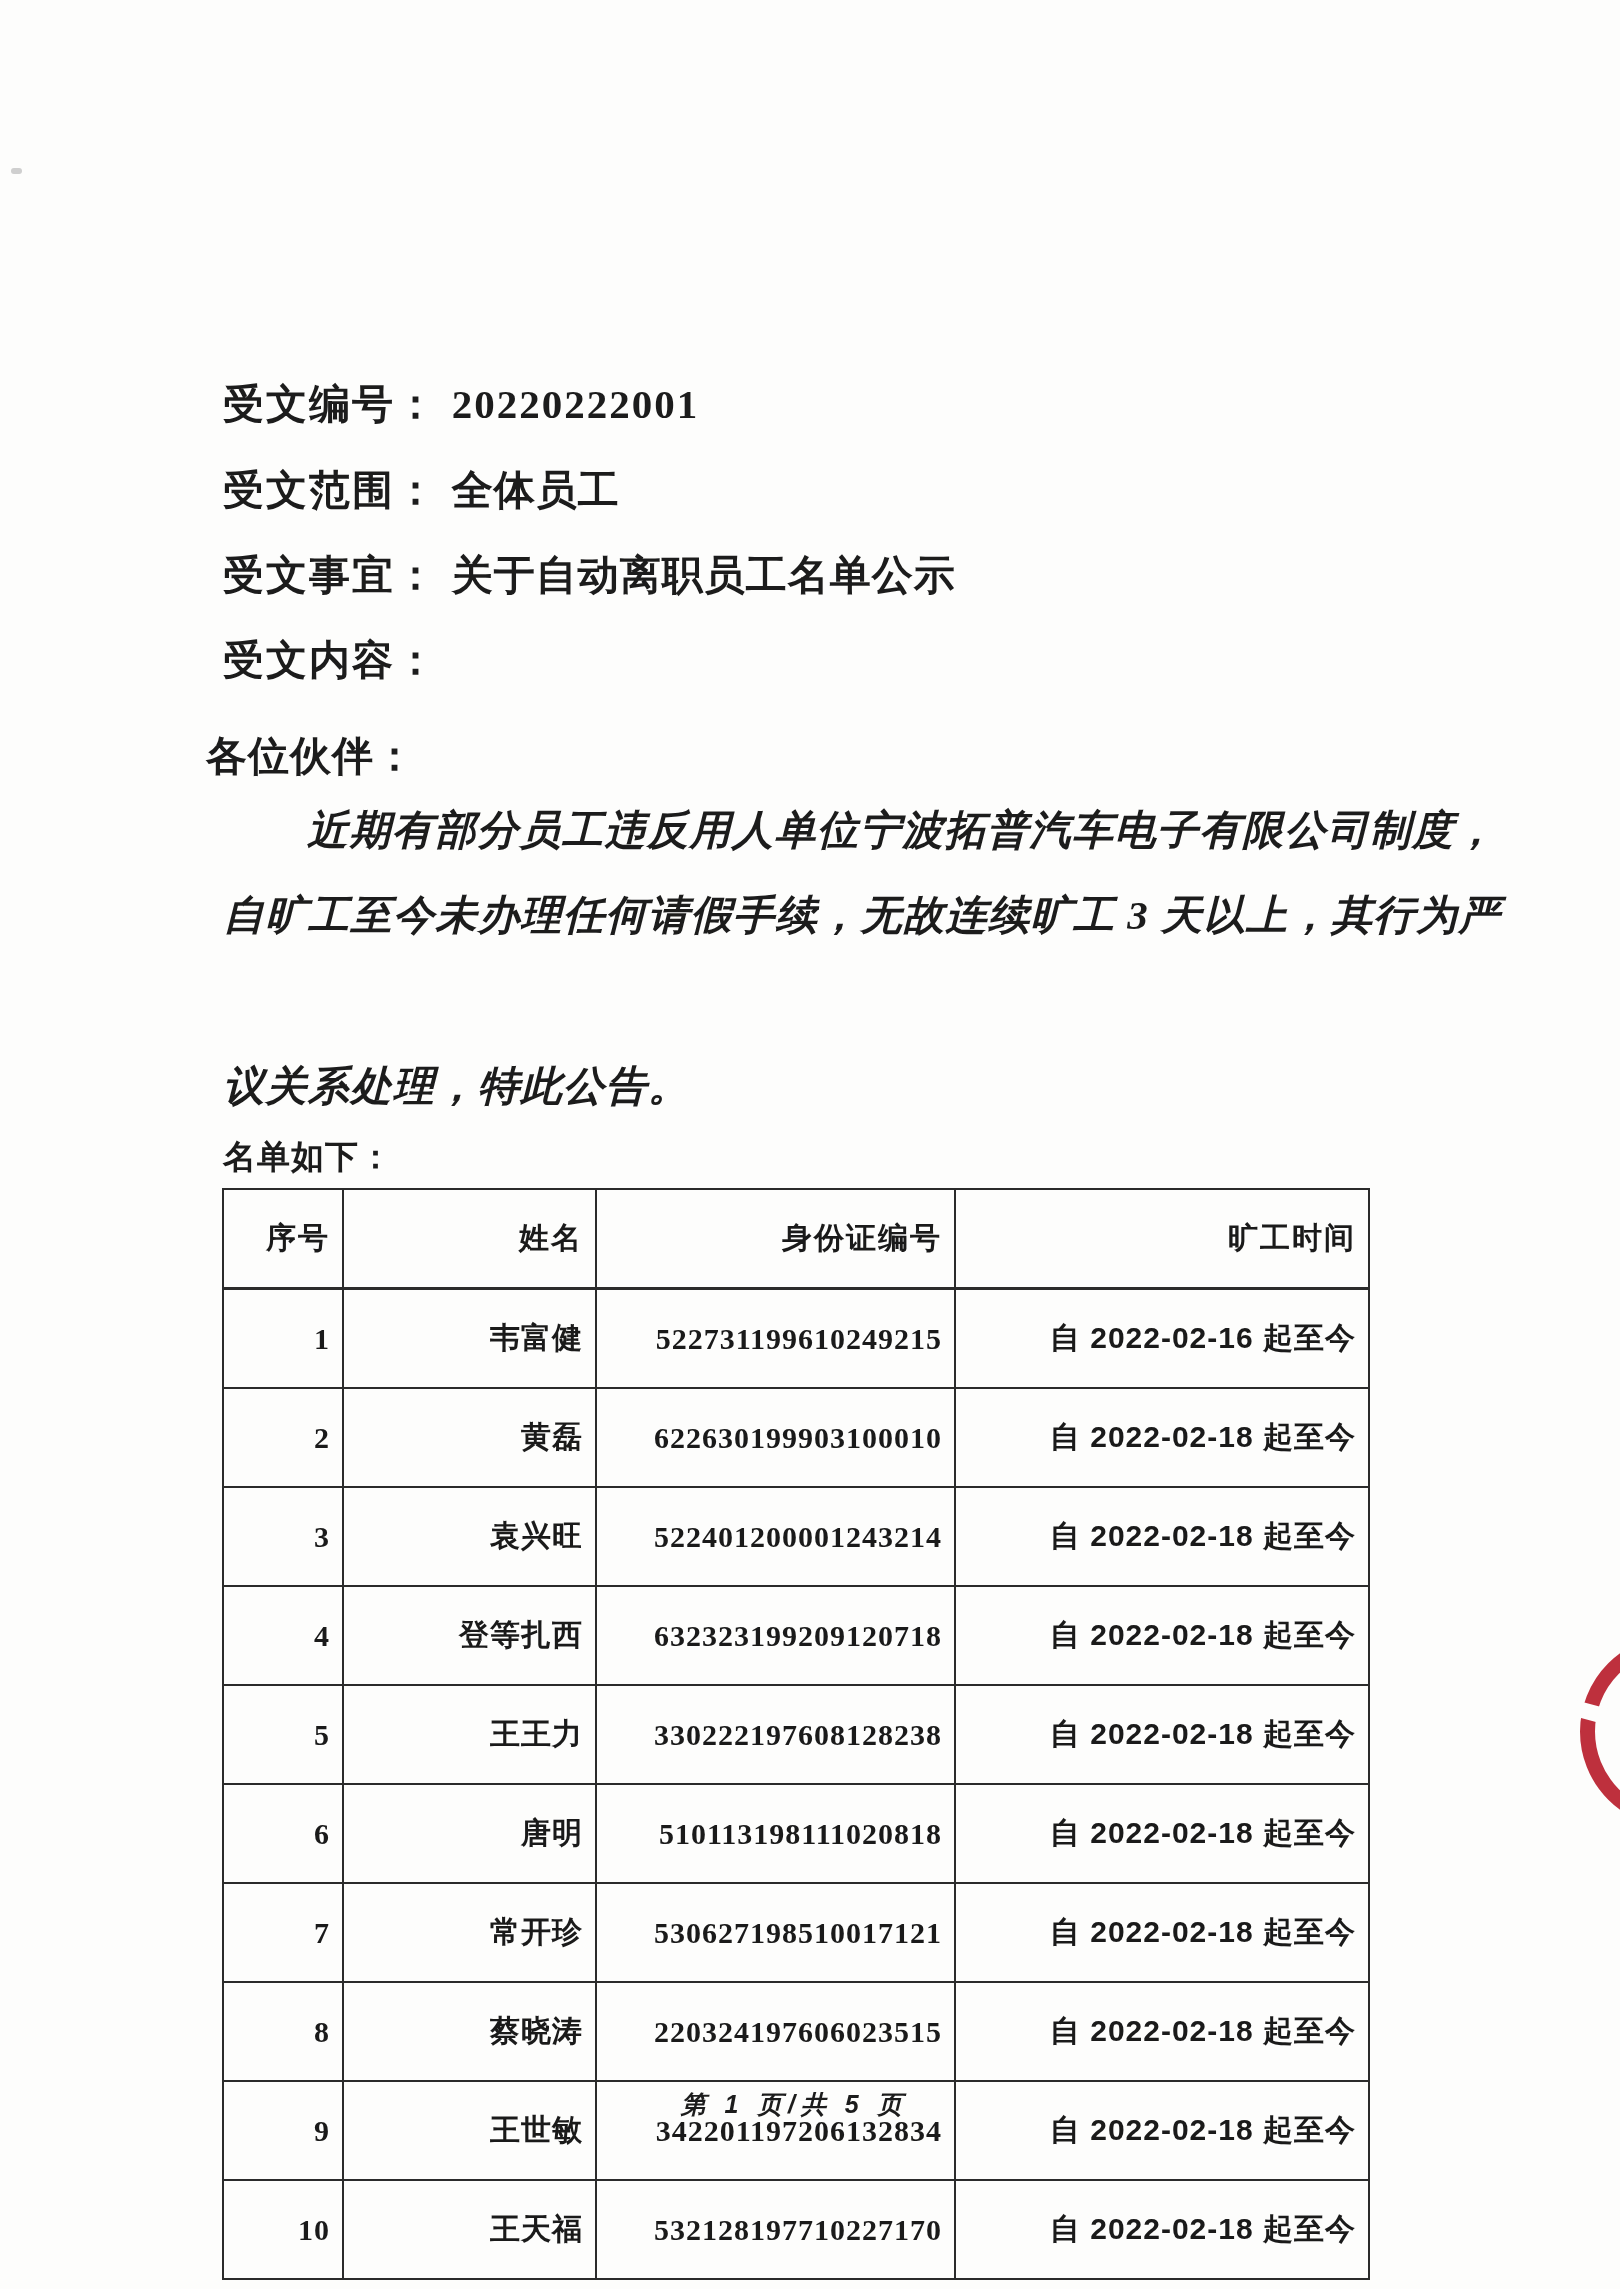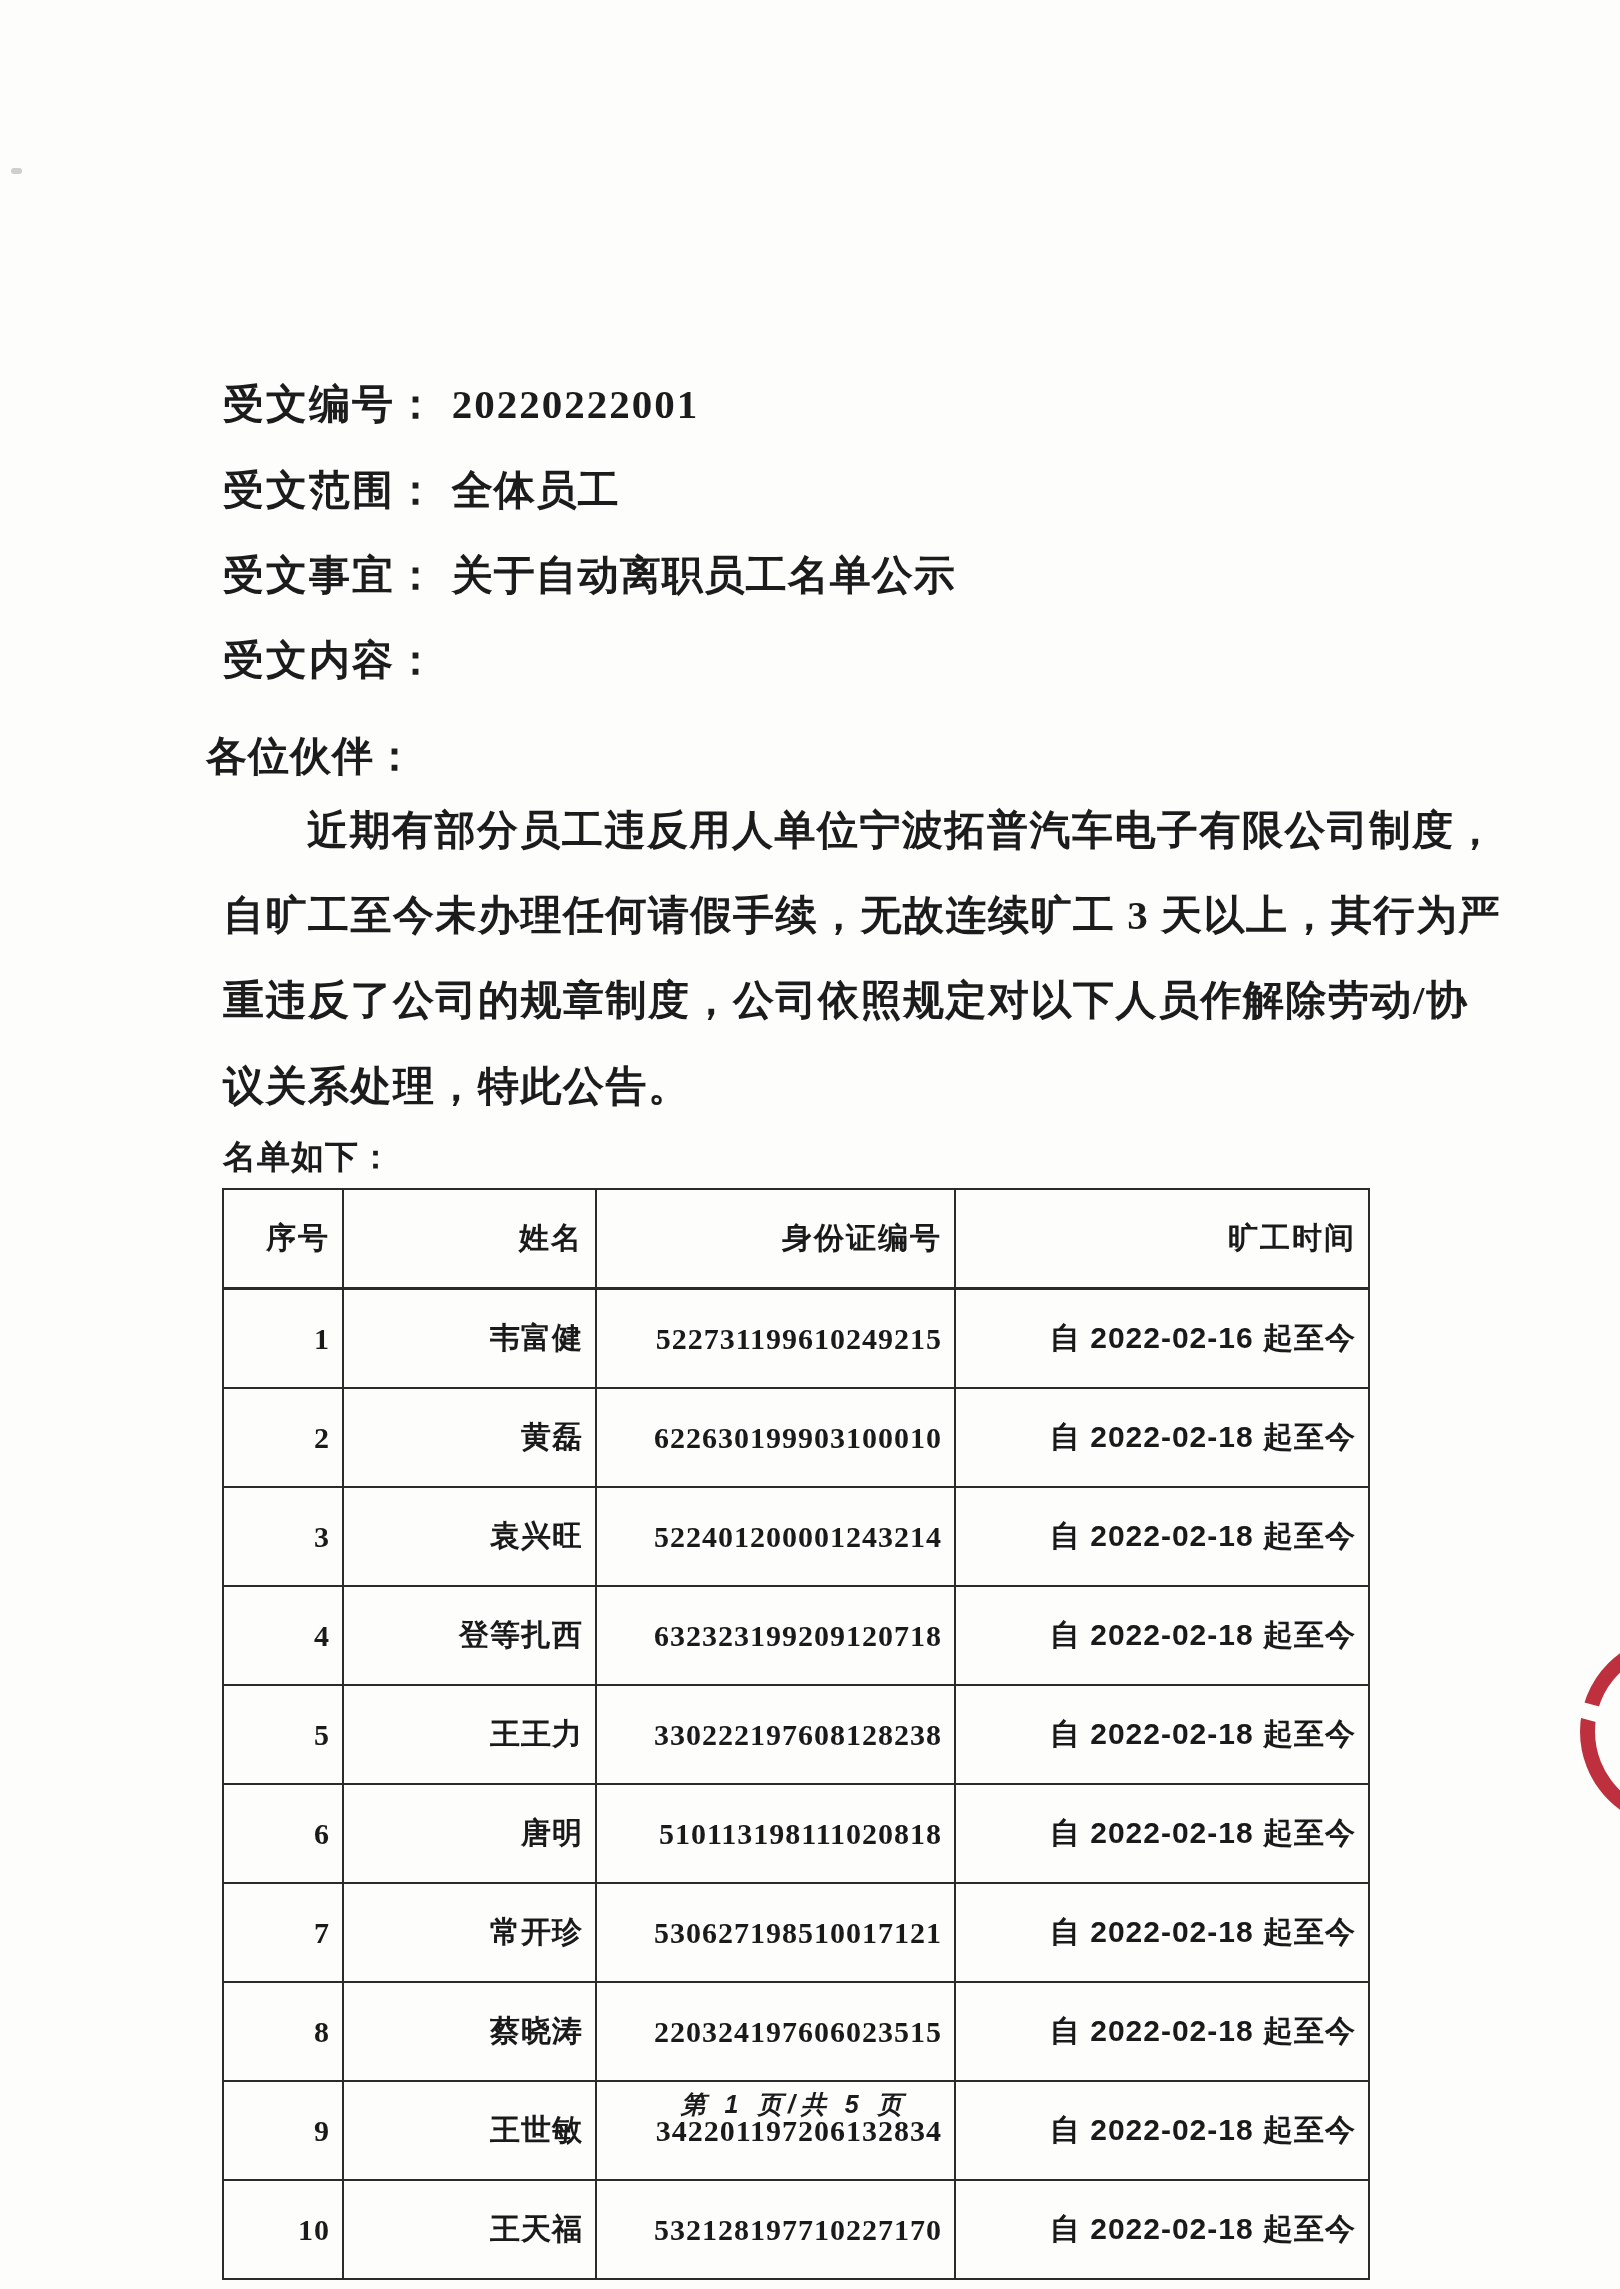--- a/index.html
+++ b/index.html
@@ -33,20 +33,21 @@
   .salutation{
     position:absolute;left:206px;top:729px;
     font-family:"Liberation Serif",serif;
     font-size:41px;font-weight:600;letter-spacing:1px;
   }
   .body-line{
     position:absolute;left:223px;width:1157px;
     font-family:"Liberation Serif",serif;
     font-size:41px;font-weight:600;letter-spacing:1.5px;
     white-space:nowrap;
+    font-style:italic;
   }
   .b0{top:803px;padding-left:84px;} .b1{top:888px;} .b2{top:973px;} .b3{top:1059px;}
   .list-intro{
     position:absolute;left:223px;top:1135px;
     font-size:33px;font-weight:800;letter-spacing:1px;
   }
   
   table.roster{
     position:absolute;left:222px;top:1188px;
     width:1145px;border-collapse:collapse;table-layout:fixed;
@@ -106,21 +107,20 @@
     <span class="field-label">受文事宜：</span><span class="field-value">关于自动离职员工名单公示</span>
   </div>
   <div class="field-row f3">
     <span class="field-label">受文内容：</span><span class="field-value"></span>
   </div>
 
   <div class="salutation">各位伙伴：</div>
 
   <div class="body-line b0">近期有部分员工违反用人单位宁波拓普汽车电子有限公司制度，</div>
   <div class="body-line b1">自旷工至今未办理任何请假手续，无故连续旷工 3 天以上，其行为严</div>
-  <div class="body-line b2">重违反了公司的规章制度，公司依照规定对以下人员作解除劳动/协</div>
   <div class="body-line b3">议关系处理，特此公告。</div>
 
   <div class="list-intro">名单如下：</div>
 
   <table class="roster">
     <colgroup>
       <col style="width:120px">
         <col style="width:253px">
         <col style="width:359px">
         <col style="width:414px">

